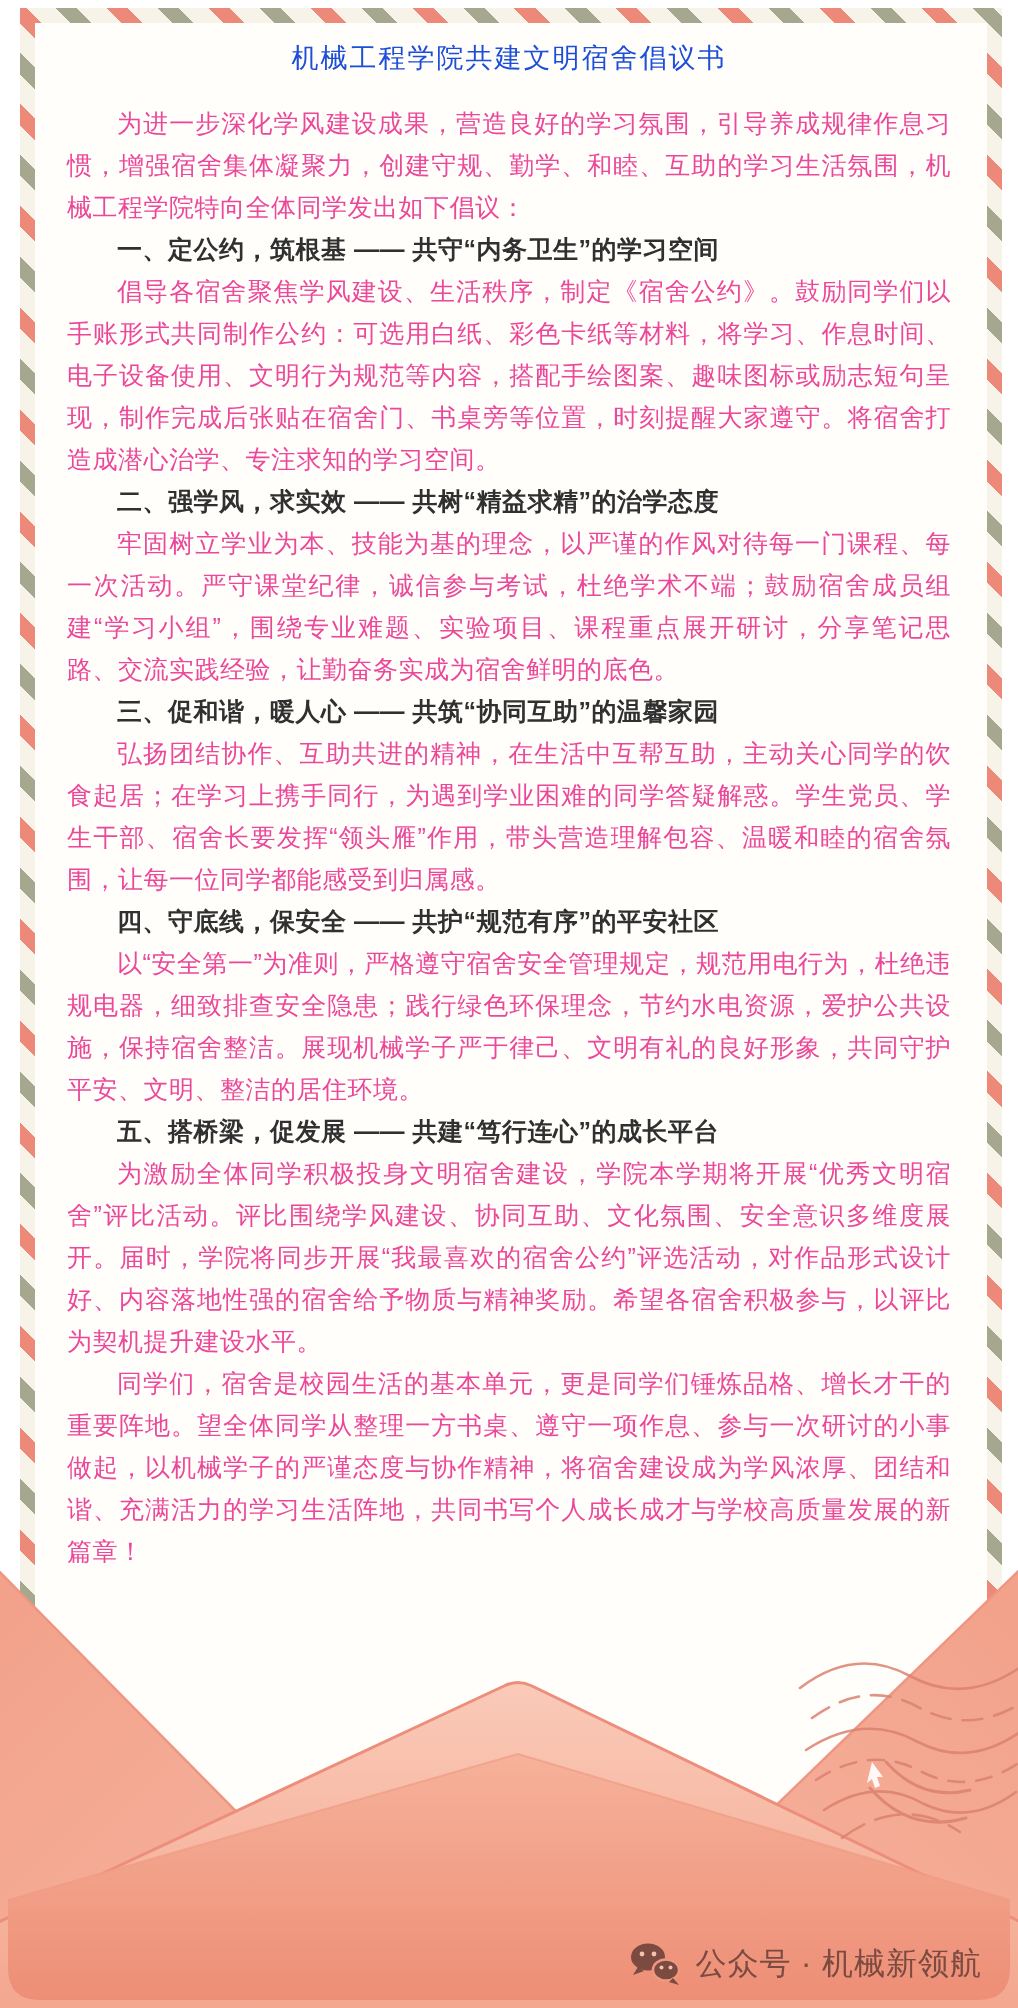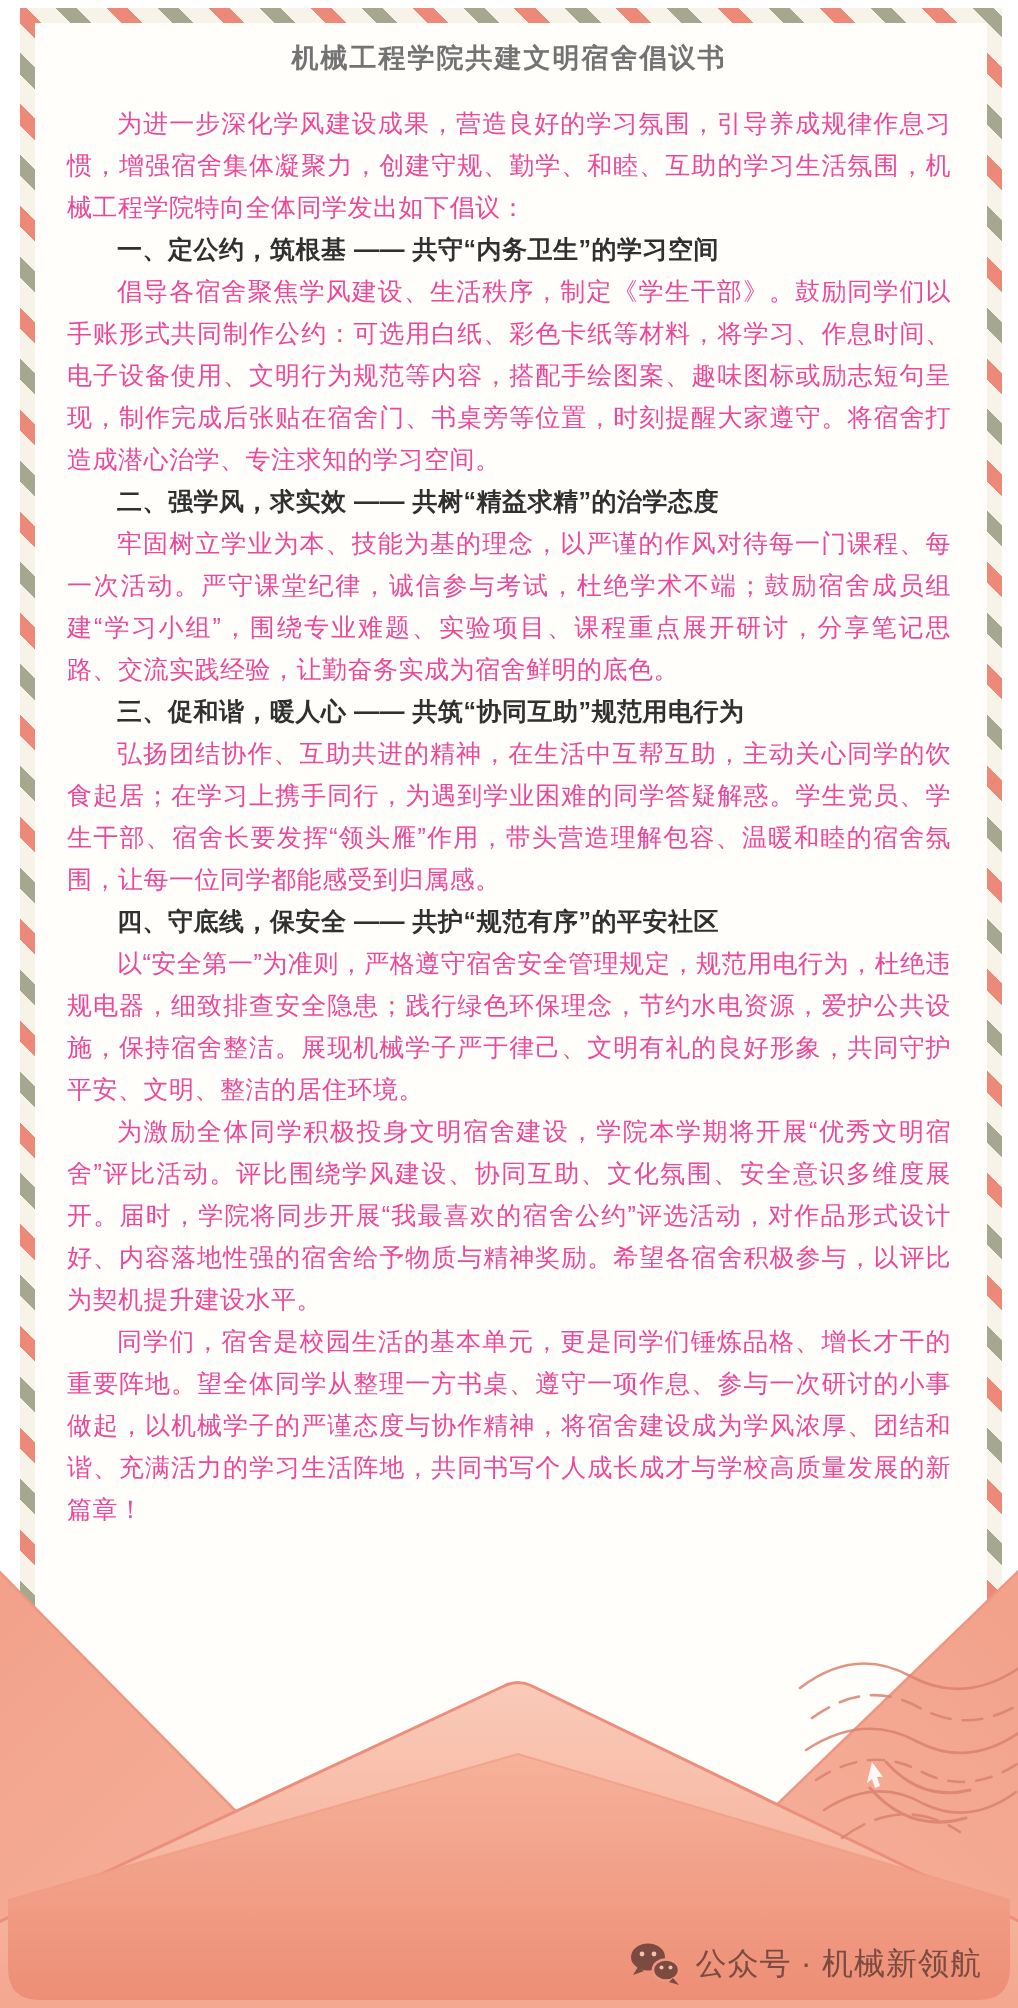--- a/index.html
+++ b/index.html
@@ -18,22 +18,22 @@
     z-index:1;
   }
   .frame-inner{position:absolute;inset:15px;background:#fffefb;}
   
   .content{
     position:absolute;top:30px;left:67px;right:67px;
     z-index:2;
   }
   .title{
     margin:8px 0 24px 0;
-    font-size:27px;line-height:40px;font-weight:bold;
-    color:#737373;text-align:center;letter-spacing:2px;
+    font-size:27px;line-height:40px;font-weight:normal;
+    color:#1d4ed8;text-align:center;letter-spacing:2px;
   }
   .para,.heading{
     margin:0;font-size:25px;line-height:42px;letter-spacing:.5px;
     text-align:justify;text-indent:2em;
   }
   .para{color:#ec4899;font-weight:400;}
   .heading{color:#303030;font-weight:bold;}
   
   .envelope{position:absolute;left:0;bottom:0;width:1018px;height:470px;z-index:3;}
   .envelope svg.scene{position:absolute;inset:0;}
@@ -51,31 +51,32 @@
 
   <div class="tape-frame">
     <div class="frame-inner"></div>
   </div>
 
   <div class="content">
     <h1 class="title">机械工程学院共建文明宿舍倡议书</h1>
     <p class="para">为进一步深化学风建设成果，营造良好的学习氛围，引导养成规律作息习惯，增强宿舍集体凝聚力，创建守规、勤学、和睦、互助的学习生活氛围，机械工程学院特向全体同学发出如下倡议：</p>
 
     <h2 class="heading">一、定公约，筑根基 —— 共守“内务卫生”的学习空间</h2>
-    <p class="para">倡导各宿舍聚焦学风建设、生活秩序，制定《学生干部》。鼓励同学们以手账形式共同制作公约：可选用白纸、彩色卡纸等材料，将学习、作息时间、电子设备使用、文明行为规范等内容，搭配手绘图案、趣味图标或励志短句呈现，制作完成后张贴在宿舍门、书桌旁等位置，时刻提醒大家遵守。将宿舍打造成潜心治学、专注求知的学习空间。</p>
+    <p class="para">倡导各宿舍聚焦学风建设、生活秩序，制定《宿舍公约》。鼓励同学们以手账形式共同制作公约：可选用白纸、彩色卡纸等材料，将学习、作息时间、电子设备使用、文明行为规范等内容，搭配手绘图案、趣味图标或励志短句呈现，制作完成后张贴在宿舍门、书桌旁等位置，时刻提醒大家遵守。将宿舍打造成潜心治学、专注求知的学习空间。</p>
 
     <h2 class="heading">二、强学风，求实效 —— 共树“精益求精”的治学态度</h2>
     <p class="para">牢固树立学业为本、技能为基的理念，以严谨的作风对待每一门课程、每一次活动。严守课堂纪律，诚信参与考试，杜绝学术不端；鼓励宿舍成员组建“学习小组”，围绕专业难题、实验项目、课程重点展开研讨，分享笔记思路、交流实践经验，让勤奋务实成为宿舍鲜明的底色。</p>
 
-    <h2 class="heading">三、促和谐，暖人心 —— 共筑“协同互助”规范用电行为</h2>
+    <h2 class="heading">三、促和谐，暖人心 —— 共筑“协同互助”的温馨家园</h2>
     <p class="para">弘扬团结协作、互助共进的精神，在生活中互帮互助，主动关心同学的饮食起居；在学习上携手同行，为遇到学业困难的同学答疑解惑。学生党员、学生干部、宿舍长要发挥“领头雁”作用，带头营造理解包容、温暖和睦的宿舍氛围，让每一位同学都能感受到归属感。</p>
 
     <h2 class="heading">四、守底线，保安全 —— 共护“规范有序”的平安社区</h2>
     <p class="para">以“安全第一”为准则，严格遵守宿舍安全管理规定，规范用电行为，杜绝违规电器，细致排查安全隐患；践行绿色环保理念，节约水电资源，爱护公共设施，保持宿舍整洁。展现机械学子严于律己、文明有礼的良好形象，共同守护平安、文明、整洁的居住环境。</p>
 
+    <h2 class="heading">五、搭桥梁，促发展 —— 共建“笃行连心”的成长平台</h2>
 
     <p class="para">为激励全体同学积极投身文明宿舍建设，学院本学期将开展“优秀文明宿舍”评比活动。评比围绕学风建设、协同互助、文化氛围、安全意识多维度展开。届时，学院将同步开展“我最喜欢的宿舍公约”评选活动，对作品形式设计好、内容落地性强的宿舍给予物质与精神奖励。希望各宿舍积极参与，以评比为契机提升建设水平。</p>
 
     <p class="para">同学们，宿舍是校园生活的基本单元，更是同学们锤炼品格、增长才干的重要阵地。望全体同学从整理一方书桌、遵守一项作息、参与一次研讨的小事做起，以机械学子的严谨态度与协作精神，将宿舍建设成为学风浓厚、团结和谐、充满活力的学习生活阵地，共同书写个人成长成才与学校高质量发展的新篇章！</p>
   </div>
 
   <div class="envelope">
     <svg class="scene" width="1018" height="470" viewBox="0 0 1018 470">
       <defs>
         <linearGradient id="gradCenter" x1="0" y1="0" x2="0" y2="1">

